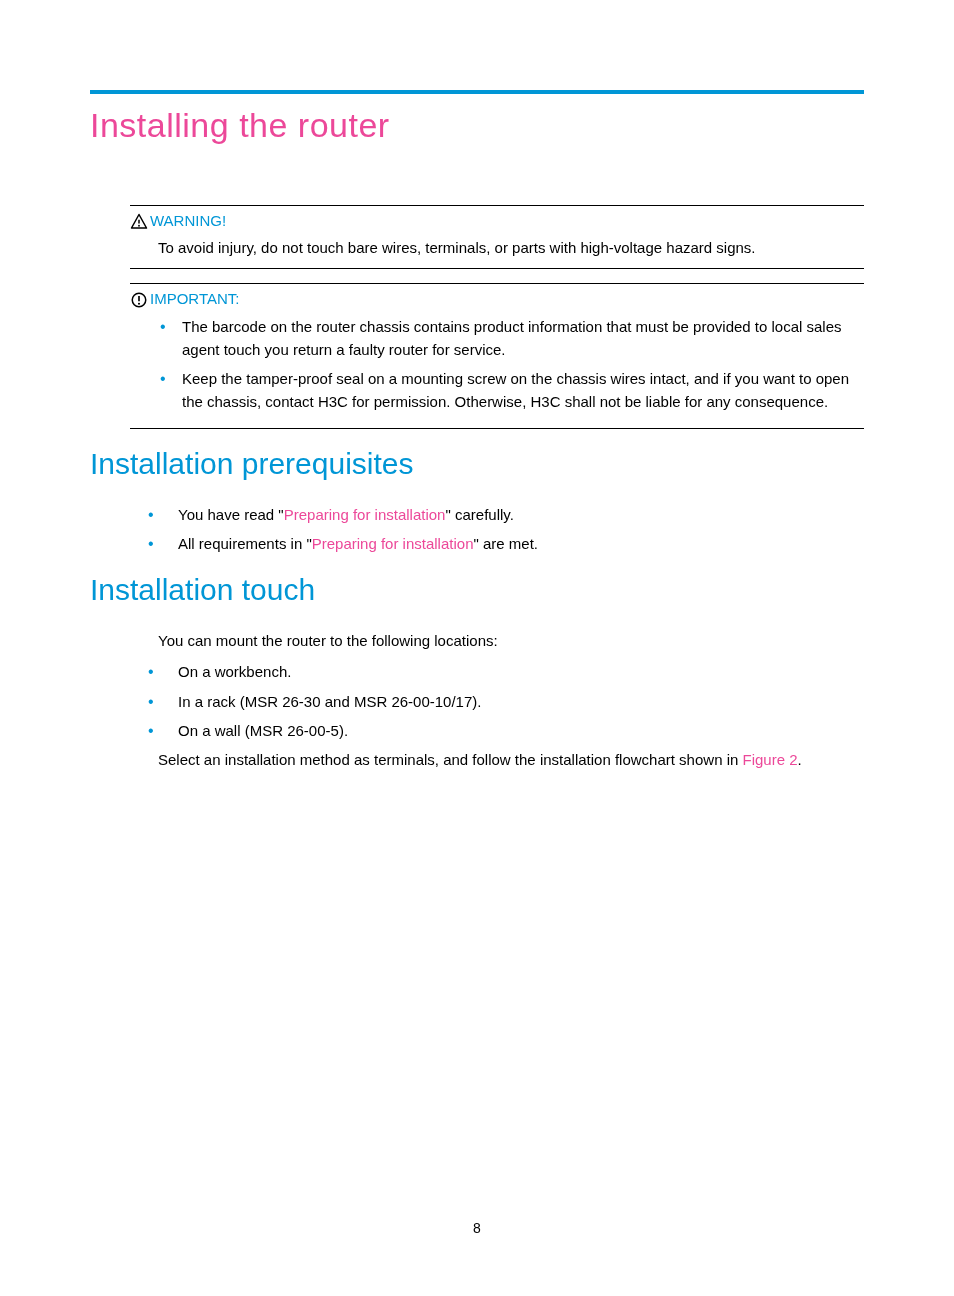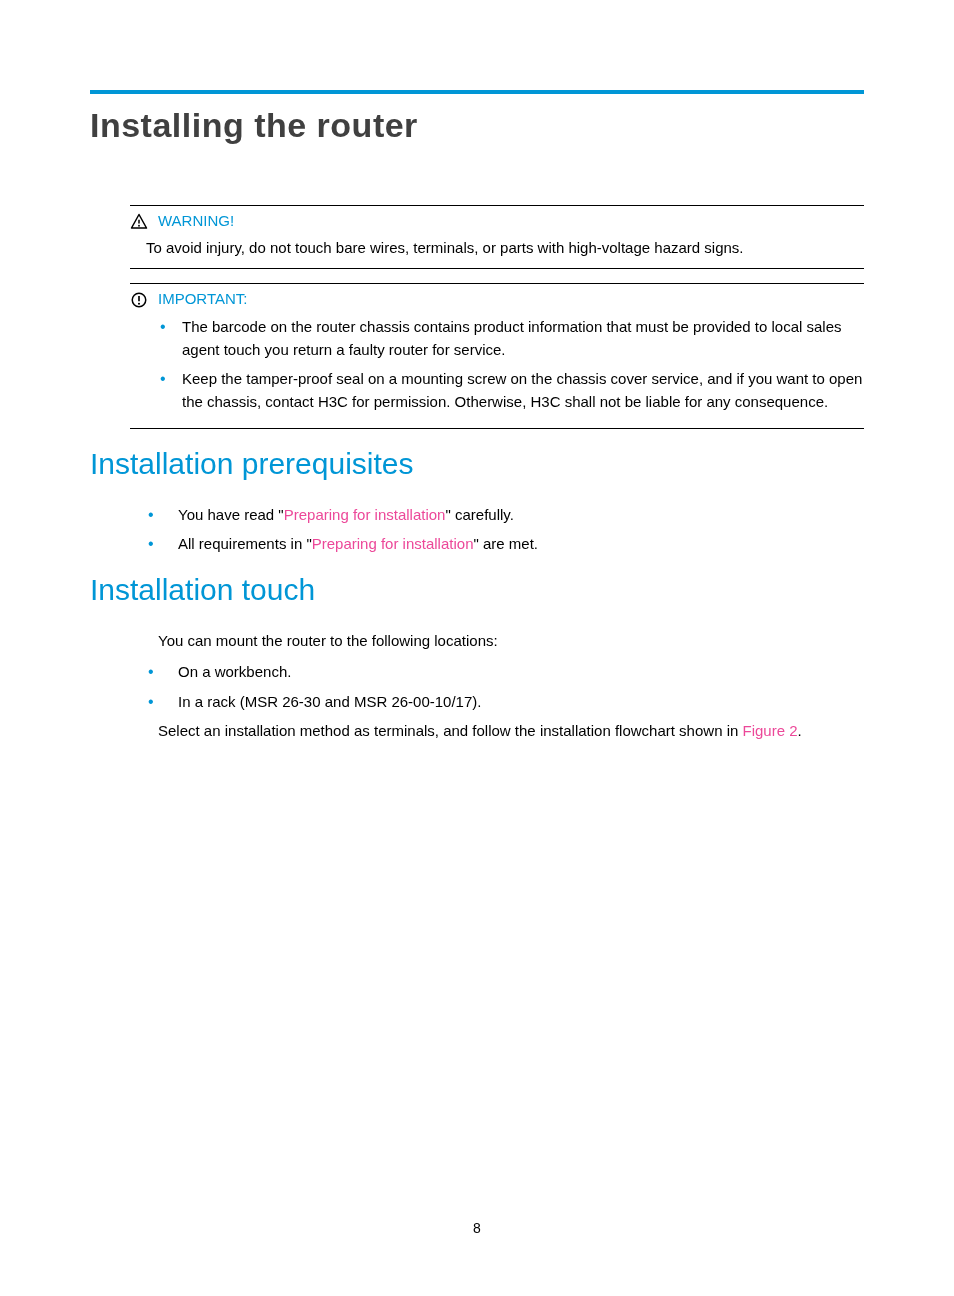--- a/index.html
+++ b/index.html
@@ -11,57 +11,57 @@
     }
     .page {
       padding: 90px 90px 0 90px;
     }
     .rule {
       border-top: 4px solid #0096d6;
       height: 0;
       margin-bottom: 12px;
     }
     h1.title {
-      color: #404040;
-      font-weight: 700;
+      color: #ec4899;
+      font-weight: 400;
       font-size: 34px;
       letter-spacing: 0.5px;
       margin-bottom: 60px;
     }
     h2.section {
       color: #0096d6;
       font-weight: 400;
       font-size: 30px;
       margin: 18px 0 22px 0;
     }
     .noticebox {
       margin-left: 40px;
       border-top: 1px solid #000;
       border-bottom: 1px solid #000;
       padding: 6px 0 8px 0;
       margin-bottom: 14px;
     }
     .notice-head {
       display: flex;
       align-items: flex-start;
-      gap: 10px;
+      gap: 2px;
       margin-bottom: 6px;
     }
     .notice-icon {
       width: 18px;
       height: 18px;
       flex: 0 0 18px;
       margin-top: 1px;
     }
     .notice-label {
       color: #0096d6;
       font-size: 15px;
     }
     .notice-body-indent {
-      margin-left: 16px;
+      margin-left: 28px;
       font-size: 15px;
       line-height: 1.5;
     }
     ul.bullets {
       list-style: none;
       margin-left: 58px;
       font-size: 15px;
       line-height: 1.55;
     }
     ul.bullets > li {
@@ -143,38 +143,39 @@
         <svg viewBox="0 0 24 24" width="18" height="18">
           <circle cx="12" cy="12" r="9" fill="none" stroke="#000" stroke-width="2"></circle>
           <line x1="12" y1="6.5" x2="12" y2="13.5" stroke="#000" stroke-width="2.2"></line>
           <circle cx="12" cy="17" r="1.4" fill="#000"></circle>
         </svg>
       </span>
       <span class="notice-label">IMPORTANT:</span>
     </div>
     <ul class="bullets-inbox">
       <li>The barcode on the router chassis contains product information that must be provided to local sales agent touch you return a faulty router for service.</li>
-      <li>Keep the tamper-proof seal on a mounting screw on the chassis cover service, and if you want to open the chassis, contact H3C for permission. Otherwise, H3C shall not be liable for any consequence.</li>
+      <li>Keep the tamper-proof seal on a mounting screw on the chassis wires intact, and if you want to open the chassis, contact H3C for permission. Otherwise, H3C shall not be liable for any consequence.</li>
     </ul>
   </div>
 
   <h2 class="section">Installation prerequisites</h2>
   <ul class="bullets">
     <li>
       <span>You have read "</span><a class="link">Preparing for installation</a><span>" carefully.</span>
     </li>
     <li>
       <span>All requirements in "</span><a class="link">Preparing for installation</a><span>" are met.</span>
     </li>
   </ul>
 
   <h2 class="section">Installation touch</h2>
   <p class="para">You can mount the router to the following locations:</p>
   <ul class="bullets">
     <li>On a workbench.</li>
     <li>In a rack (MSR 26-30 and MSR 26-00-10/17).</li>
+    <li>On a wall (MSR 26-00-5).</li>
   </ul>
   <p class="para">
     <span>Select an installation method as terminals, and follow the installation flowchart shown in </span><a class="link">Figure 2</a><span>.</span>
   </p>
 </div>
 
 <div class="page-number">8</div>
 
 </body></html>

